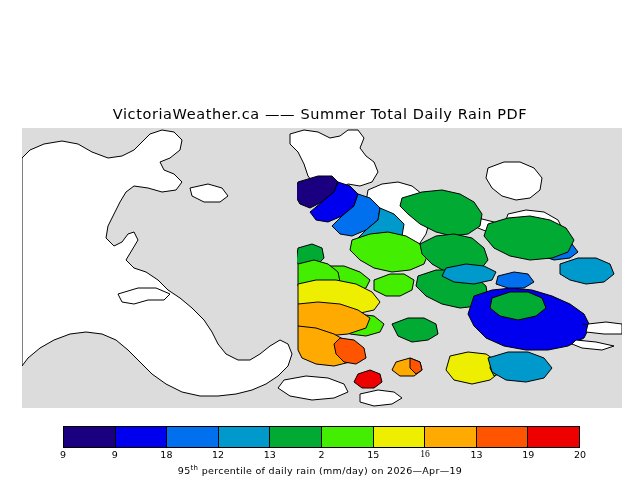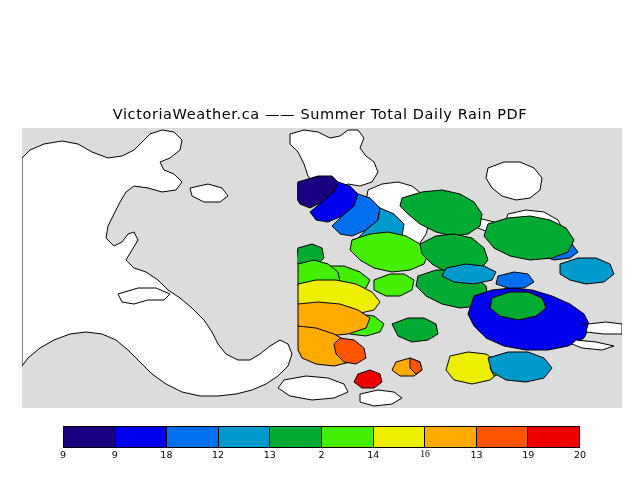--- a/index.html
+++ b/index.html
@@ -167,21 +167,22 @@
         <div class="seg" style="background: rgb(255, 85, 0);"></div>
         <div class="seg" style="background: rgb(238, 0, 0);"></div>
       </div>
     <div id="cbar-ticks">
         <span class="tk" style="left: 63px;">9</span>
         <span class="tk" style="left: 114.7px;">9</span>
         <span class="tk" style="left: 166.4px;">18</span>
         <span class="tk" style="left: 218.1px;">12</span>
         <span class="tk" style="left: 269.8px;">13</span>
         <span class="tk" style="left: 321.5px;">2</span>
-        <span class="tk" style="left: 373.2px;">14</span>
+        <span class="tk" style="left: 373.2px;">15</span>
         <span class="tk" style="left: 424.9px; font-family: Liberation Serif, serif;">16</span>
         <span class="tk" style="left: 476.6px;">13</span>
         <span class="tk" style="left: 528.3px;">19</span>
         <span class="tk" style="left: 580px;">20</span>
       </div>
+    <div id="cbar-caption"><span>95</span><sup>th</sup><span> percentile of daily rain (mm/day) on 2026—Apr—19</span></div>
   </div>
 
 </div>
 
 </body></html>

